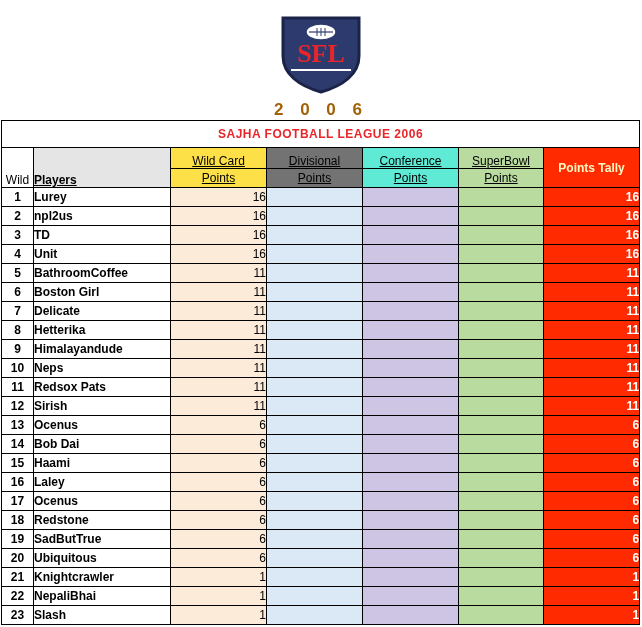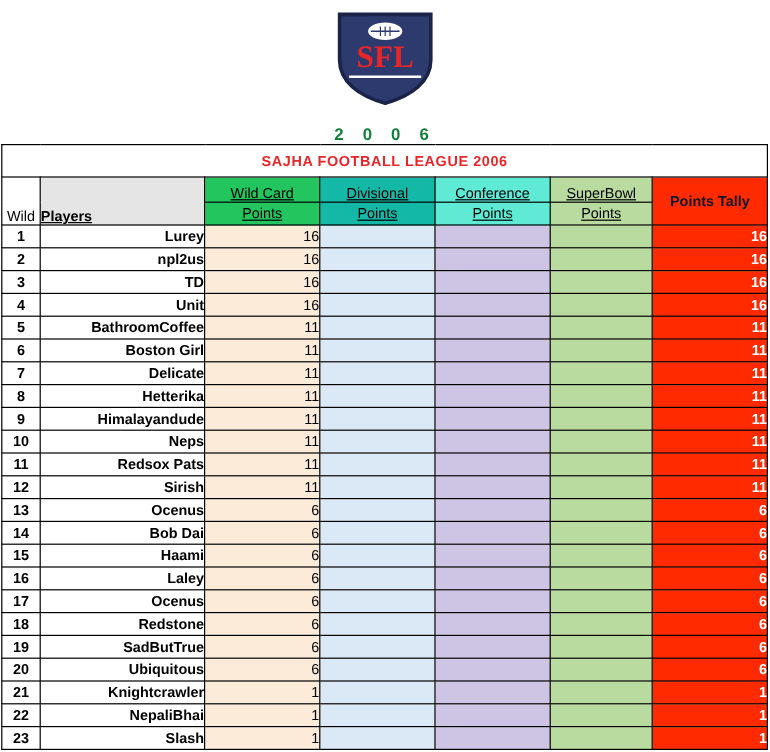--- a/index.html
+++ b/index.html
@@ -15,35 +15,35 @@
     overflow: hidden;
     background: #ffffff;
   }
   
   .logo-area {
     width: 642px;
     height: 120px;
     display: flex;
     flex-direction: column;
     align-items: center;
-    justify-content: space-between;
+    justify-content: flex-end;
     padding-top: 6px;
     box-sizing: border-box;
   }
   .shield {
     width: 88px;
     height: 84px;
     position: relative;
   }
   .shield svg { display: block; }
   .logo-year {
     margin-top: 4px;
-    color: #15803d;
-    font-weight: bold;
-    font-size: 14px;
+    color: #a16207;
+    font-weight: bold;
+    font-size: 17px;
     letter-spacing: 6px;
     font-family: "Liberation Sans", sans-serif;
   }
   
   table.standings {
     border-collapse: collapse;
     width: 528px;
     margin: 0 1px;
     table-layout: fixed;
     border-radius: 11px;
@@ -88,49 +88,48 @@
   }
   .hdr-round span { text-decoration: underline; }
   .hdr-points {
     text-align: center;
     font-size: 11px;
     height: 18px;
   }
   .hdr-points span { text-decoration: underline; }
   .hdr-tally {
     text-align: center;
-    color: #0f172a;
+    color: #fef9c3;
     background: #ff2a00;
     font-weight: bold;
     font-size: 14px;
     vertical-align: middle;
   }
   .c-wild     { background: #fdebd9; }
   .c-div      { background: #dbe8f5; }
   .c-conf     { background: #cdc5e3; }
   .c-super    { background: #b9dba0; }
   .c-tally    { background: #ff2a00; }
-  .hdr-wild   { background: #22c55e; }
-  .hdr-div    { background: #14b8a6; }
+  .hdr-wild   { background: #fde047; }
+  .hdr-div    { background: #737373; }
   .hdr-conf   { background: #5eead4; }
   .hdr-super  { background: #b9dba0; }
 
   td.rank {
     text-align: center;
     font-size: 11px;
     font-weight: bold;
     height: 18px;
     background: #ffffff;
   }
   td.player {
     font-weight: bold;
     font-size: 13px;
     padding-left: 7px;
     background: #ffffff;
-    text-align: right;
   }
   td.num {
     text-align: right;
     padding-right: 5px;
     font-size: 12px;
   }
   td.tally {
     text-align: right;
     padding-right: 7px;
     font-weight: bold;

